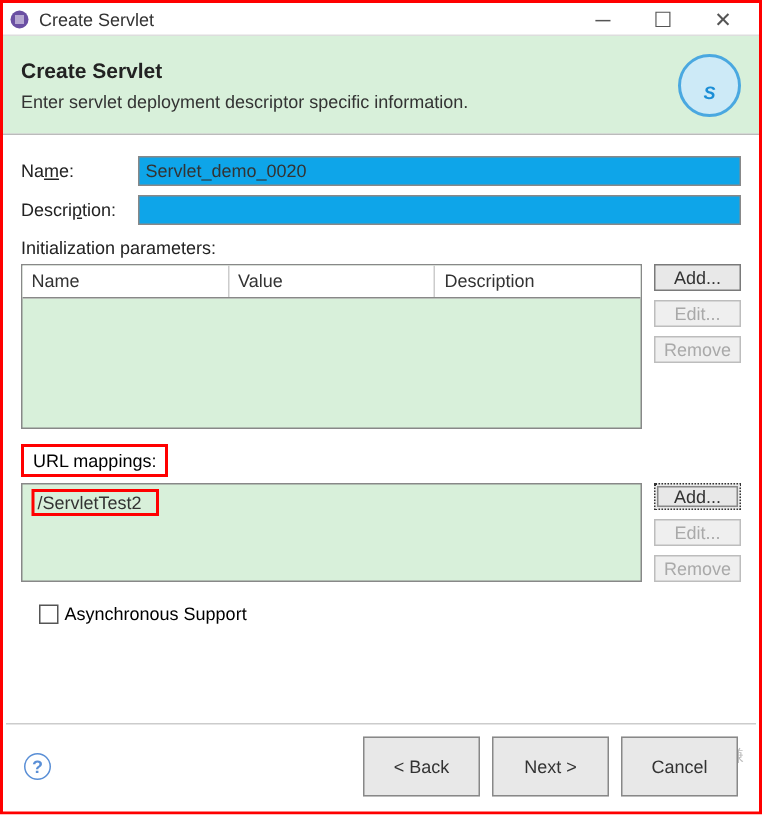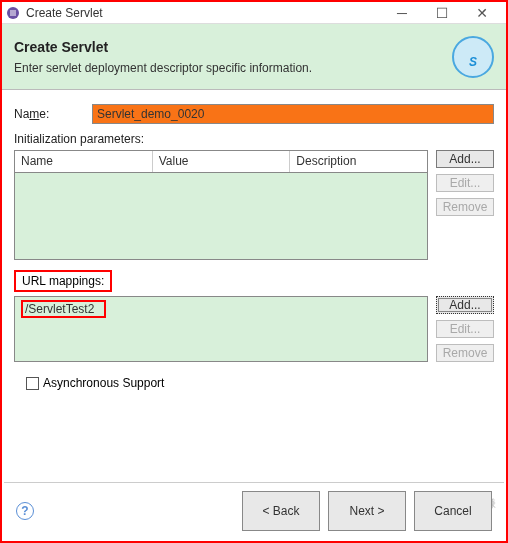--- a/index.html
+++ b/index.html
@@ -19,21 +19,21 @@
     .header-text .hsub { color: #333; margin-top: 6px; }
     .header-icon { margin-left: auto; width: 42px; height: 42px; }
     .header-icon svg { width: 42px; height: 42px; }
 
     
     .body-area { padding: 14px 12px 4px 12px; }
 
     .fieldrow { display: flex; align-items: center; margin-bottom: 6px; }
     .fieldrow label { width: 78px; text-align: left; color: #222; }
     .fieldrow label .ul { text-decoration: underline; }
-    .txtinput { flex: 1; border: 1px solid #888; height: 20px; padding: 2px 4px; background: #f97316; color: #333; }
+    .txtinput { flex: 1; border: 1px solid #888; height: 20px; padding: 2px 4px; background: #0ea5e9; color: #333; }
 
     .section-label { margin-top: 8px; color: #222; }
 
     .param-area { display: flex; gap: 8px; margin-top: 4px; }
     .param-table { flex: 1; border: 1px solid #888; background: #d8f0da; height: 110px; }
     .param-header { display: flex; background: #fff; border-bottom: 1px solid #888; height: 22px; }
     .param-header .col { flex: 1; padding: 3px 6px; border-right: 1px solid #ccc; color: #333; }
     .param-header .col:last-child { border-right: none; }
 
     .btn-col { width: 58px; display: flex; flex-direction: column; gap: 6px; }
@@ -89,20 +89,24 @@
           <text x="21" y="30" text-anchor="middle" font-size="26" font-weight="bold" fill="#1b8ed6" font-style="italic">S</text>
         </svg>
     </div>
   </div>
 
   <div class="body-area">
     <div class="fieldrow">
       <label><span>Na</span><span class="ul">m</span><span>e:</span></label>
       <input class="txtinput" value="Servlet_demo_0020" style="">
     </div>
+    <div class="fieldrow">
+      <label><span>Descri</span><span class="ul">p</span><span>tion:</span></label>
+      <input class="txtinput" value="" style="">
+    </div>
 
     <div class="section-label"><span class="ul">I</span><span>nitialization parameters:</span></div>
     <div class="param-area">
       <div class="param-table">
         <div class="param-header">
           <div class="col">Name</div>
           <div class="col">Value</div>
           <div class="col">Description</div>
         </div>
       </div>

